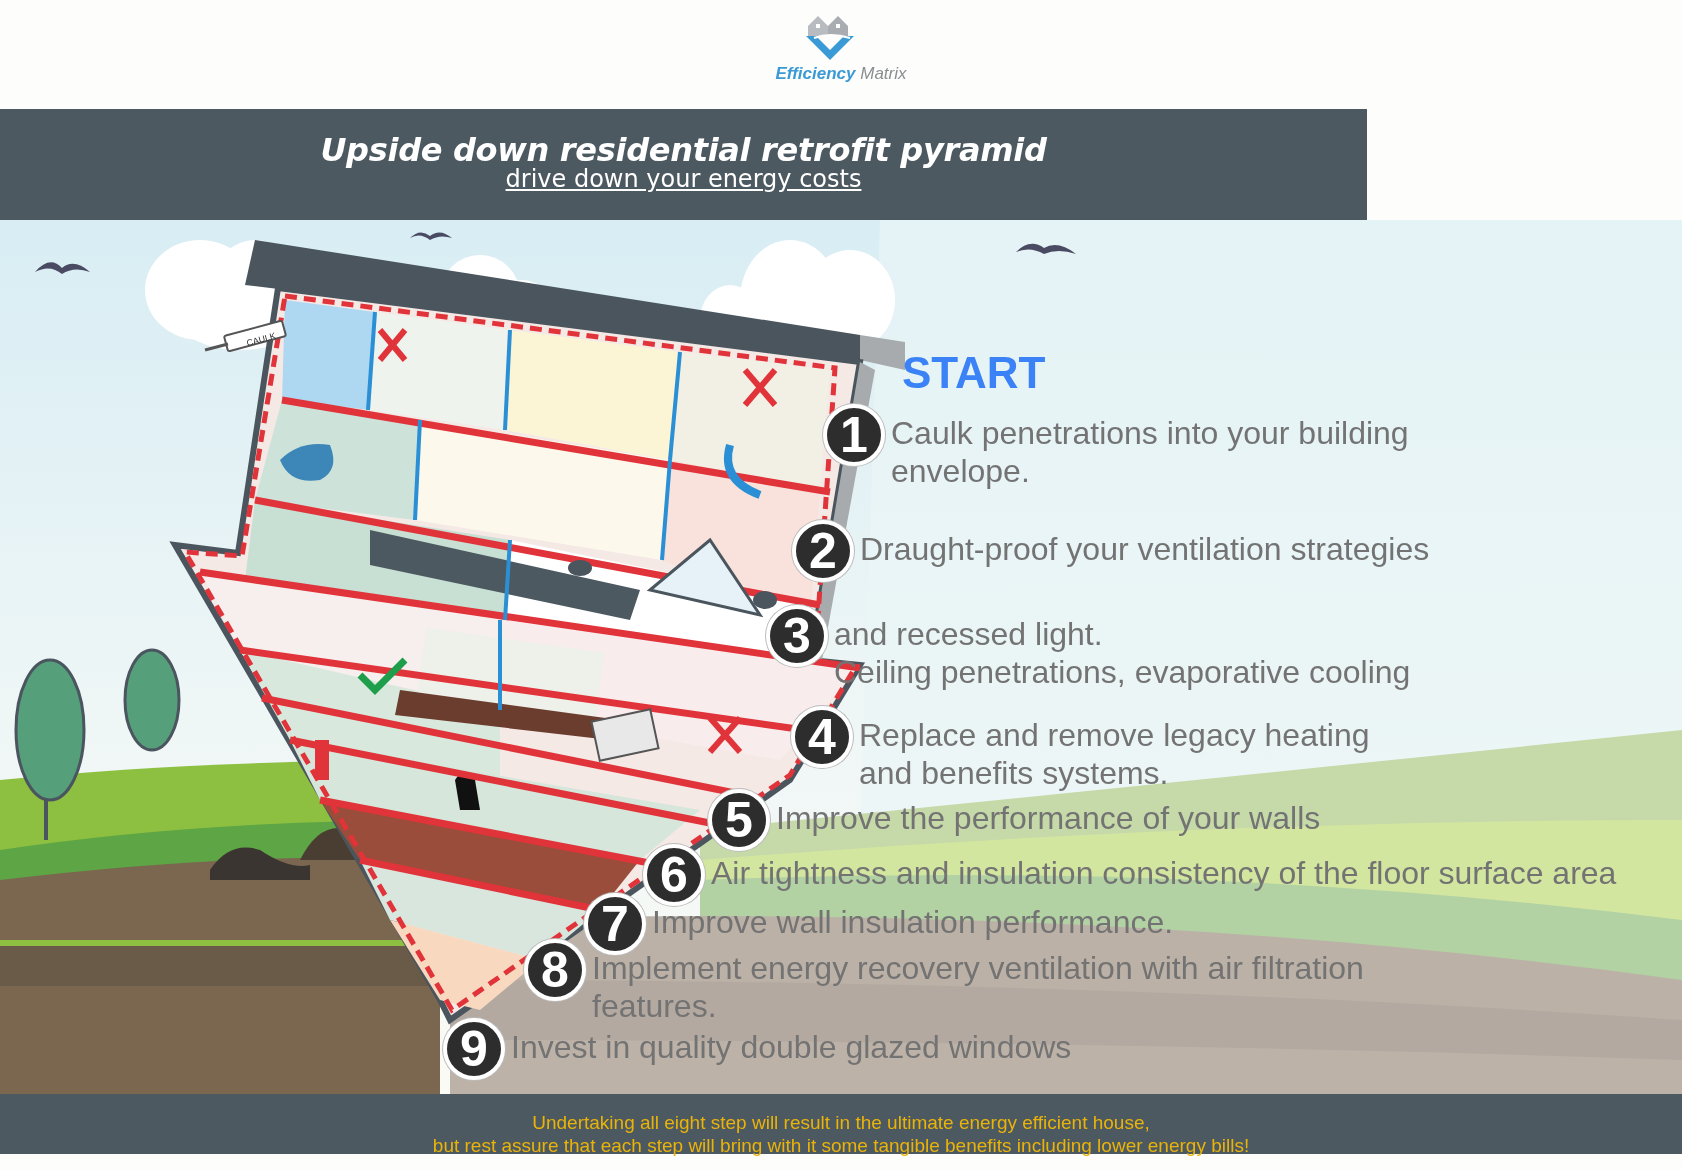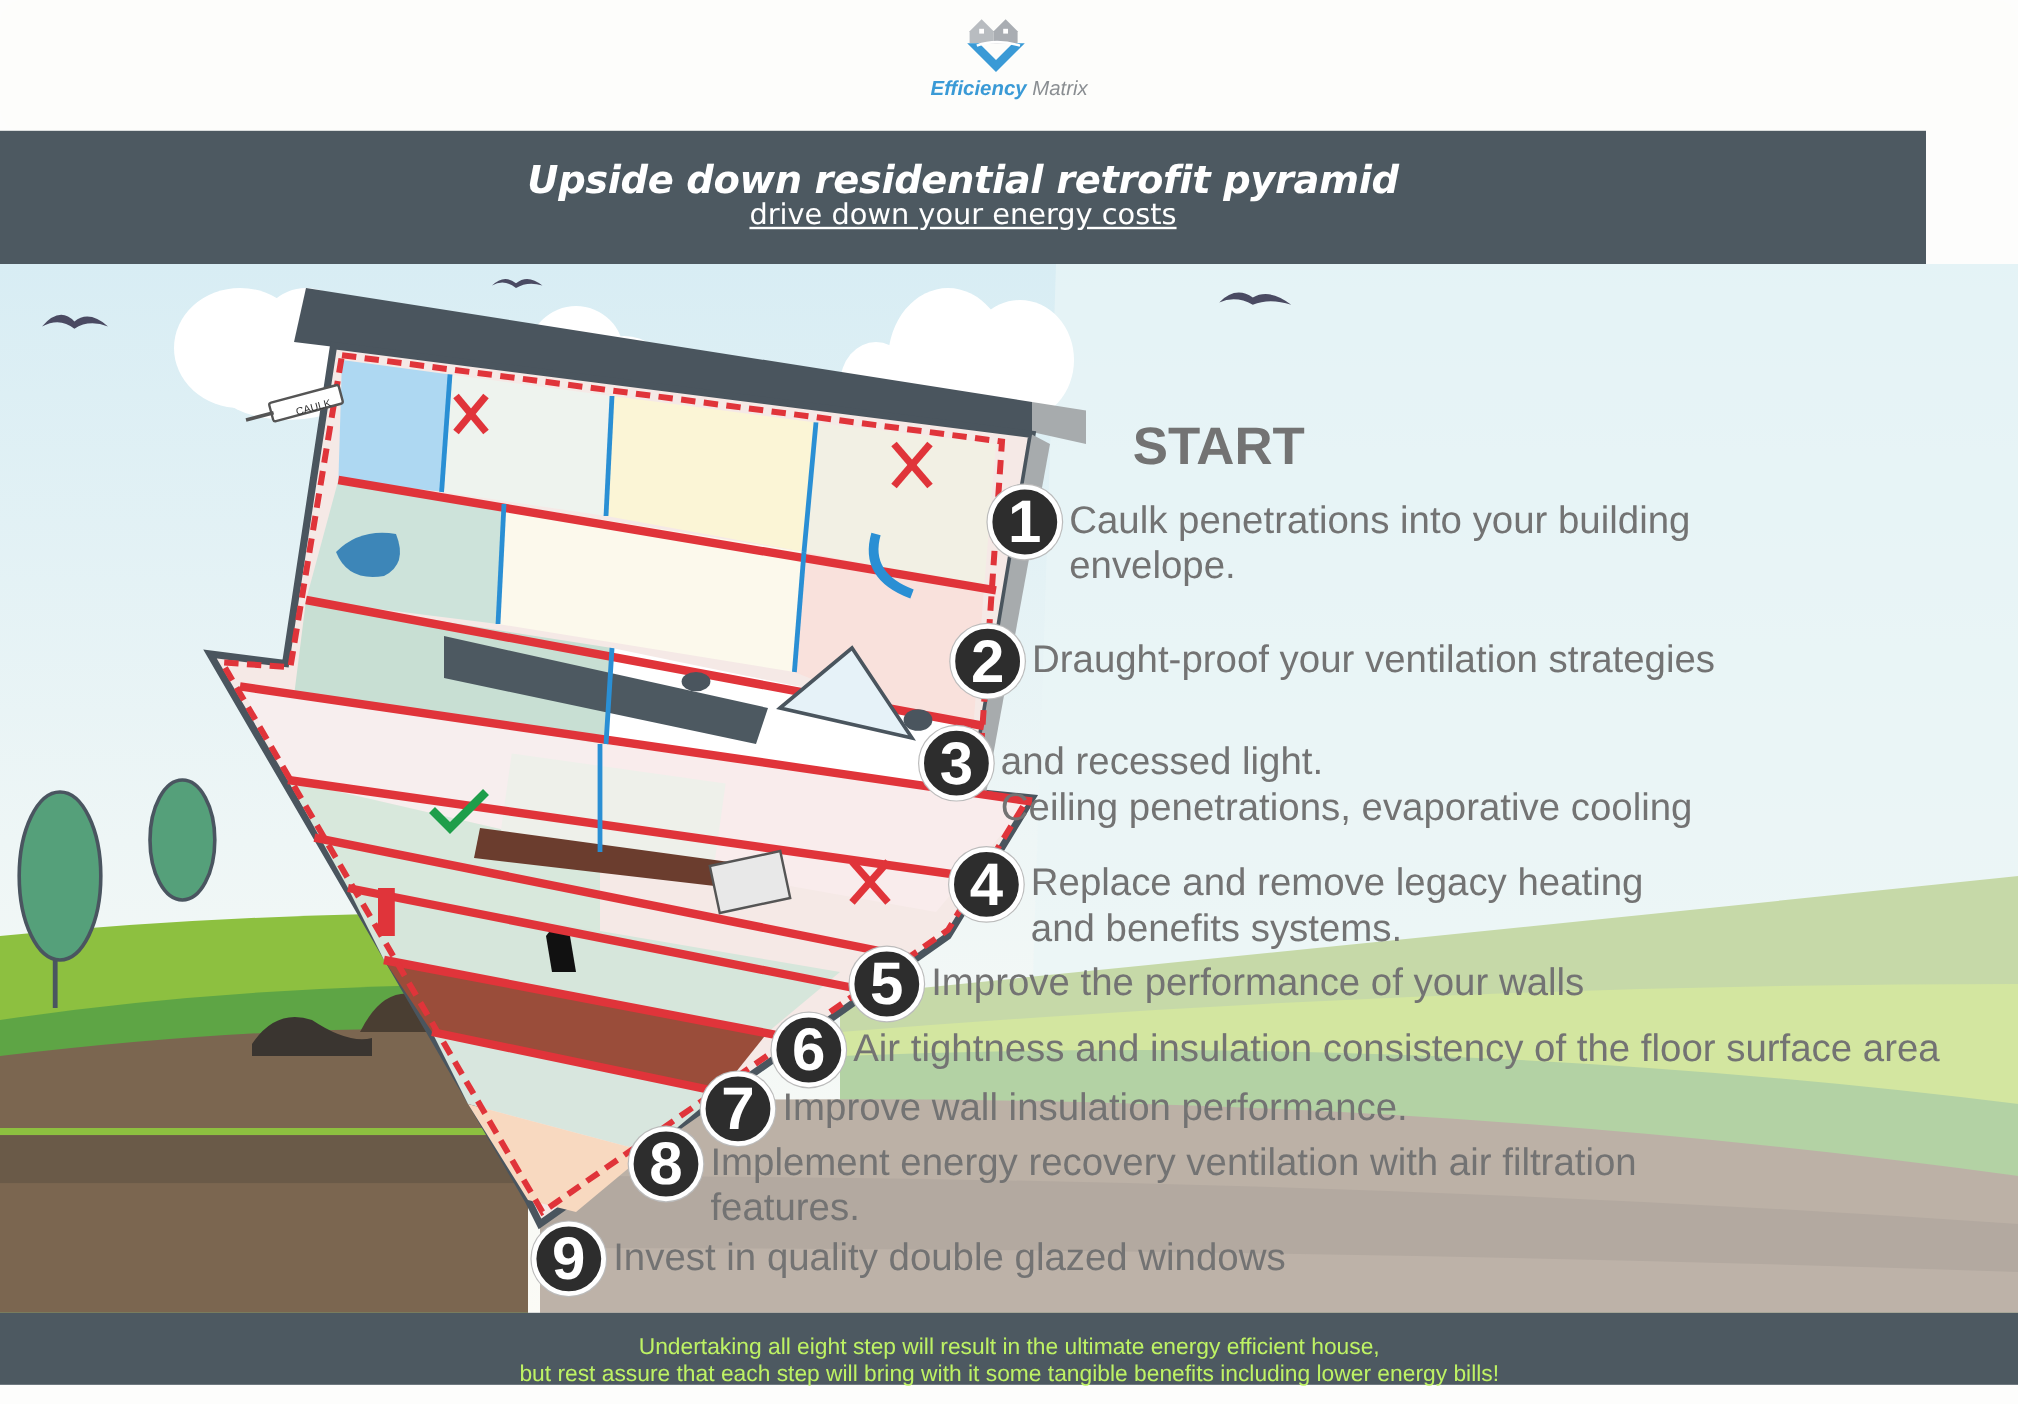--- a/index.html
+++ b/index.html
@@ -5,34 +5,34 @@
   * { margin: 0; padding: 0; box-sizing: border-box; }
   html, body { width: 1682px; height: 1170px; overflow: hidden; background: #fdfdfc; }
   body { position: relative; font-family: "Liberation Sans", sans-serif; }
 
   .logo-area { position: absolute; left: 0; top: 0; width: 1682px; height: 109px; background: #fdfdfb; border-radius: 19px; }
   .logo-mark { position: absolute; left: 800px; top: 12px; width: 60px; height: 50px; }
   .logo-text { position: absolute; left: 0; width: 1682px; top: 64px; text-align: center; font-size: 17px; font-style: italic; }
   .logo-text .e { color: #3a9ad6; font-weight: bold; }
   .logo-text .m { color: #8a8e92; }
 
-  .title-bar { position: absolute; left: 0; top: 109px; width: 1605px; height: 111px; background: #4d5961; text-align: center; color: #fff; }
+  .title-bar { position: absolute; left: 0; top: 109px; width: 1367px; height: 111px; background: #4d5961; text-align: center; color: #fff; }
   .title-bar .t1 { font-family: "DejaVu Sans", sans-serif; font-style: italic; font-weight: bold; font-size: 32px; margin-top: 22px; letter-spacing: -0.3px; }
   .title-bar .t2 { font-family: "DejaVu Sans", sans-serif; font-size: 24px; margin-top: -4px; text-decoration: underline; }
 
   .scene { position: absolute; left: 0; top: 220px; width: 1682px; height: 874px; overflow: hidden; }
   .scene svg { position: absolute; left: 0; top: 0; }
 
-  .start-label { position: absolute; left: 944px; top: 128px; font-size: 44px; font-weight: bold; color: #737373; }
+  .start-label { position: absolute; left: 902px; top: 128px; font-size: 44px; font-weight: bold; color: #3b82f6; }
 
   .step { position: absolute; display: flex; align-items: flex-start; }
   .step .num { width: 62px; height: 62px; border-radius: 50%; background: #2d2d2d; border: 4px solid #fff; color: #fff; font-size: 50px; font-weight: bold; display: flex; align-items: center; justify-content: center; flex-shrink: 0; box-shadow: 0 0 0 1px #bbb; }
   .step .txt { font-size: 32px; color: #737373; line-height: 38px; margin-left: 6px; margin-top: 10px; }
 
-  .footer { position: absolute; left: 0; top: 1094px; width: 1682px; height: 60px; background: #4d5961; color: #bef264; text-align: center; font-size: 19px; line-height: 23px; padding-top: 17px; }
+  .footer { position: absolute; left: 0; top: 1094px; width: 1682px; height: 60px; background: #4d5961; color: #eab308; text-align: center; font-size: 19px; line-height: 23px; padding-top: 17px; }
 </style>
 </head>
 <body>
 
 <div class="logo-area">
   <svg class="logo-mark" viewBox="0 0 60 50">
     <polygon points="8,14 18,4 28,14 28,24 8,24" fill="#b8bcc0"></polygon>
     <polygon points="28,14 38,4 48,14 48,24 28,24" fill="#a9adb2"></polygon>
     <polygon points="6,24 30,48 54,24 44,24 30,38 16,24" fill="#3a9ad6"></polygon>
     <path d="M14 26 Q30 20 50 26" stroke="#fff" stroke-width="2" fill="none"></path>

